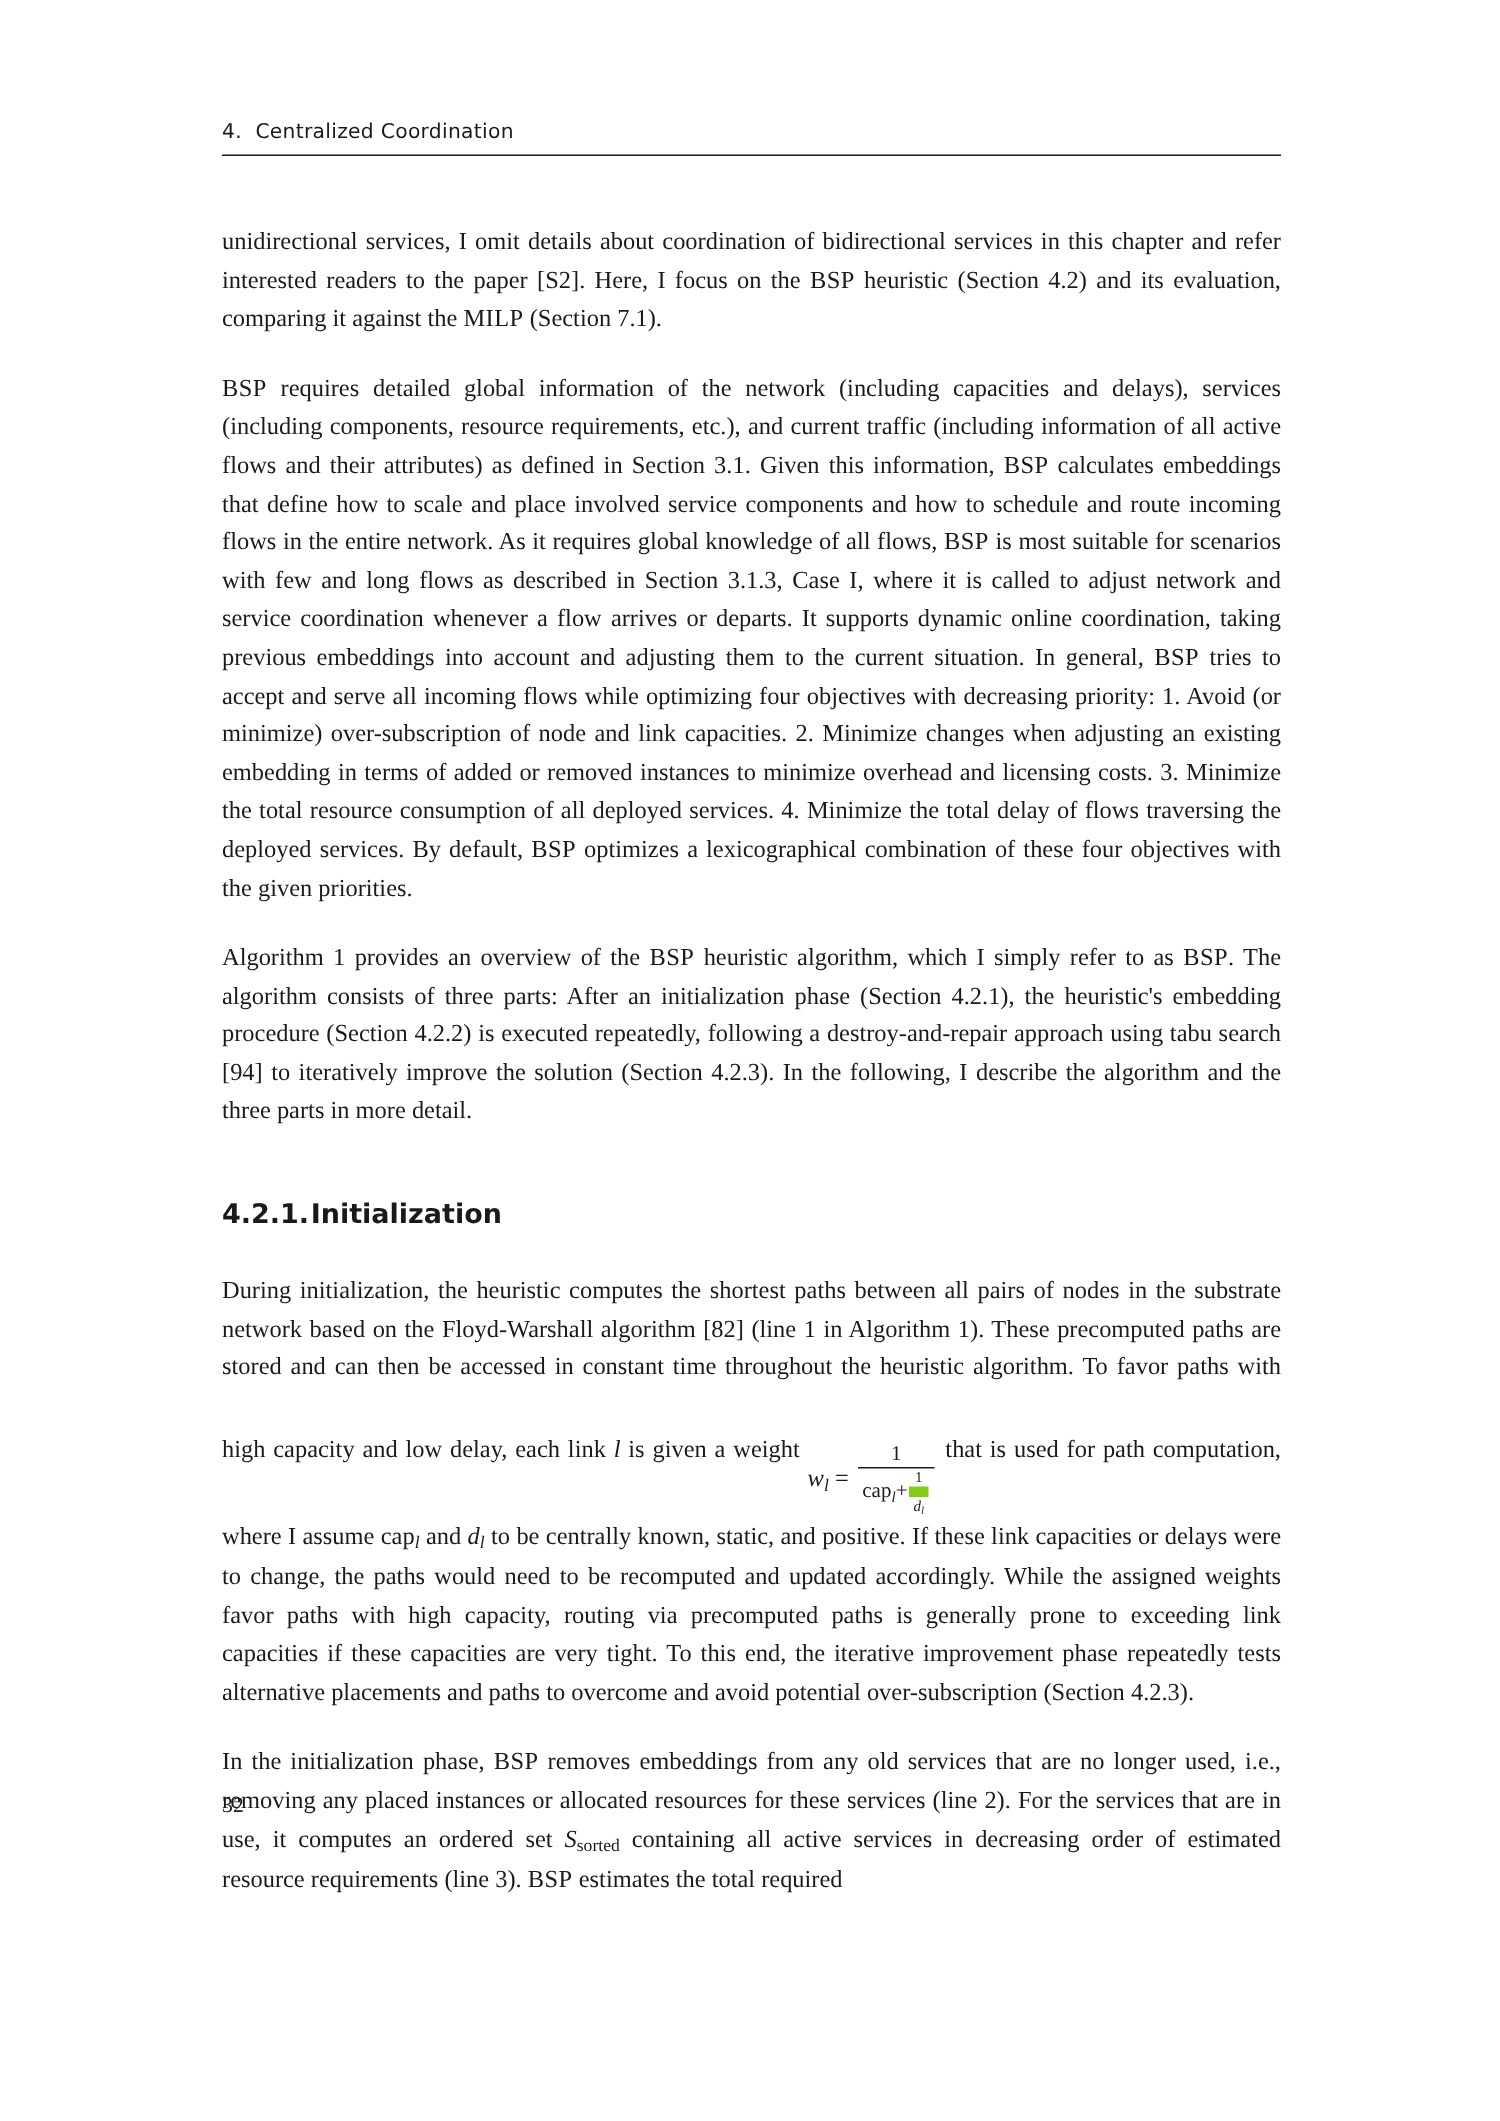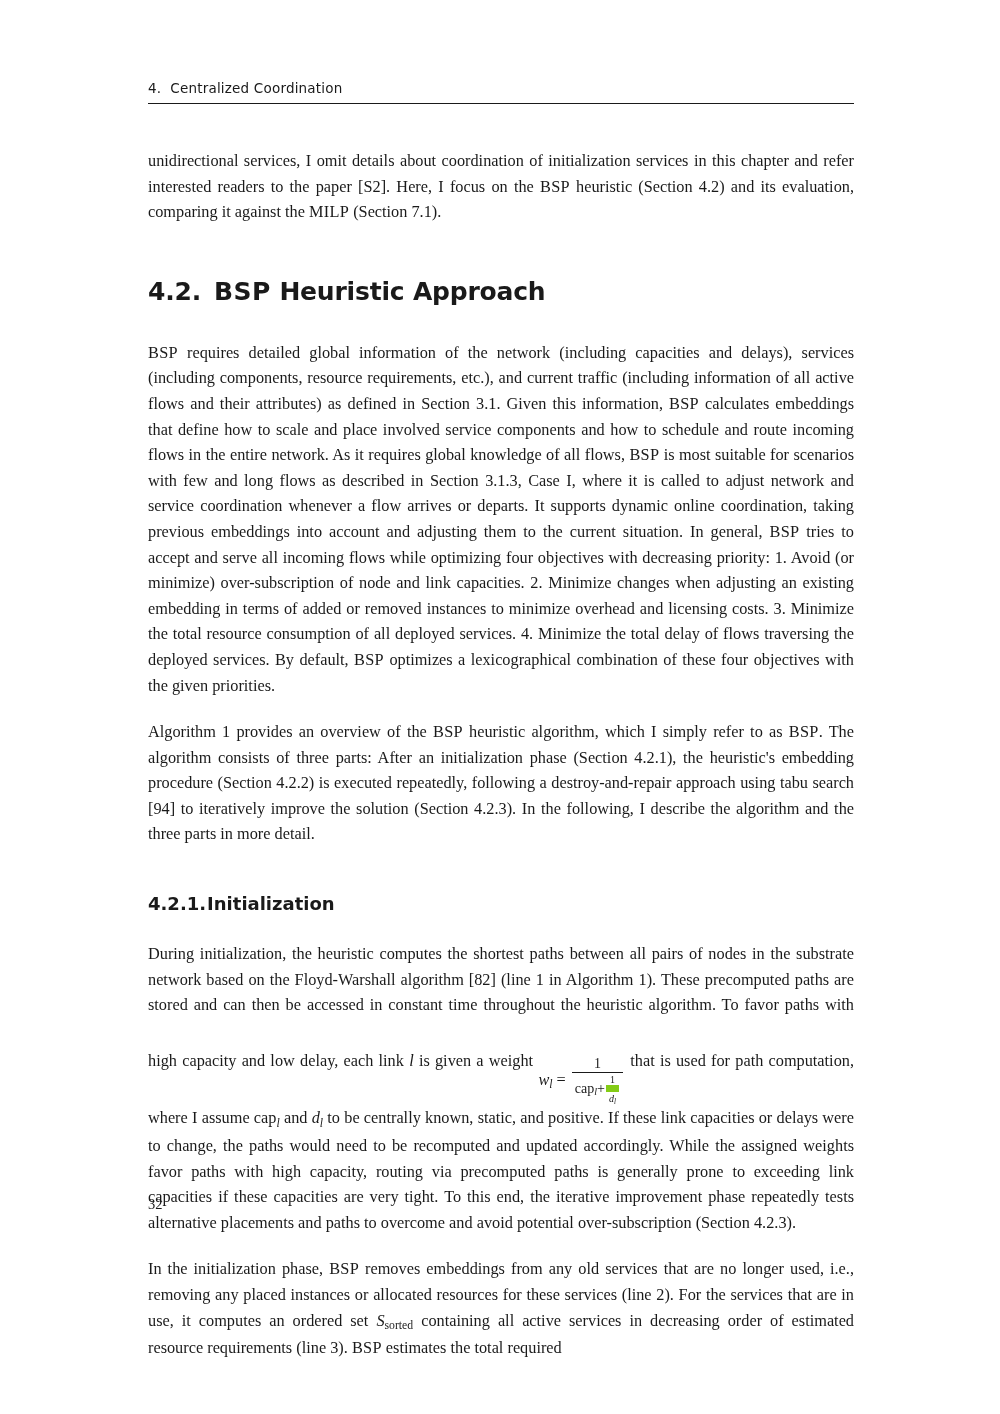--- a/index.html
+++ b/index.html
@@ -132,23 +132,22 @@
 <body>
 
 <div class="page">
   <div class="content">
 
     <div class="runhead">
       <span class="num">4.</span><span>Centralized Coordination</span>
     </div>
     <div class="rule"></div>
 
-    <p class="body"><span>unidirectional services, I omit details about coordination of initialization services in this chapter and refer interested readers to the paper [S2]. Here, I focus on the </span><span class="sc">BSP</span><span> heuristic (Section 4.2) and its evaluation, comparing it against the </span><span class="sc">MILP</span><span> (Section 7.1).</span></p>
+    <p class="body"><span>unidirectional services, I omit details about coordination of bidirectional services in this chapter and refer interested readers to the paper [S2]. Here, I focus on the </span><span class="sc">BSP</span><span> heuristic (Section 4.2) and its evaluation, comparing it against the </span><span class="sc">MILP</span><span> (Section 7.1).</span></p>
 
-    <h2 class="section"><span class="sec-num">4.2.</span><span class="sc-h">BSP</span> <span>Heuristic Approach</span></h2>
 
     <p class="body"><span class="sc">BSP</span><span> requires detailed global information of the network (including capacities and delays), services (including components, resource requirements, etc.), and current traffic (including information of all active flows and their attributes) as defined in Section 3.1. Given this information, </span><span class="sc">BSP</span><span> calculates embeddings that define how to scale and place involved service components and how to schedule and route incoming flows in the entire network. As it requires global knowledge of all flows, </span><span class="sc">BSP</span><span> is most suitable for scenarios with few and long flows as described in Section 3.1.3, Case I, where it is called to adjust network and service coordination whenever a flow arrives or departs. It supports dynamic online coordination, taking previous embeddings into account and adjusting them to the current situation. In general, </span><span class="sc">BSP</span><span> tries to accept and serve all incoming flows while optimizing four objectives with decreasing priority: 1. Avoid (or minimize) over-subscription of node and link capacities. 2. Minimize changes when adjusting an existing embedding in terms of added or removed instances to minimize overhead and licensing costs. 3. Minimize the total resource consumption of all deployed services. 4. Minimize the total delay of flows traversing the deployed services. By default, </span><span class="sc">BSP</span><span> optimizes a lexicographical combination of these four objectives with the given priorities.</span></p>
 
     <p class="body"><span>Algorithm 1 provides an overview of the </span><span class="sc">BSP</span><span> heuristic algorithm, which I simply refer to as </span><span class="sc">BSP</span><span>. The algorithm consists of three parts: After an initialization phase (Section 4.2.1), the heuristic's embedding procedure (Section 4.2.2) is executed repeatedly, following a destroy-and-repair approach using tabu search [94] to iteratively improve the solution (Section 4.2.3). In the following, I describe the algorithm and the three parts in more detail.</span></p>
 
     <h3 class="subsection"><span class="sec-num">4.2.1.</span><span>Initialization</span></h3>
 
     <p class="body wline"><span>During initialization, the heuristic computes the shortest paths between all pairs of nodes in the substrate network based on the Floyd-Warshall algorithm [82] (line 1 in Algorithm 1). These precomputed paths are stored and can then be accessed in constant time throughout the heuristic algorithm. To favor paths with high capacity and low delay, each link </span><span class="mi">l</span><span> is given a weight</span>
       <span class="math-inline"><span class="mi">w</span><sub class="mi">l</sub> <span>=</span> <span class="frac"><span class="num-part">1</span><span class="den-part"><span>cap</span><sub class="mi">l</sub><span>+</span><span class="frac-small"><span class="num-part">1</span><span class="den-part"><span class="mi">d</span><sub class="mi">l</sub></span></span></span></span></span><span> that is used for path computation, where I assume cap</span><sub class="mi">l</sub><span> and </span><span class="mi">d</span><sub class="mi">l</sub><span> to be centrally known, static, and positive. If these link capacities or delays were to change, the paths would need to be recomputed and updated accordingly. While the assigned weights favor paths with high capacity, routing via precomputed paths is generally prone to exceeding link capacities if these capacities are very tight. To this end, the iterative improvement phase repeatedly tests alternative placements and paths to overcome and avoid potential over-subscription (Section 4.2.3).</span></p>
 

